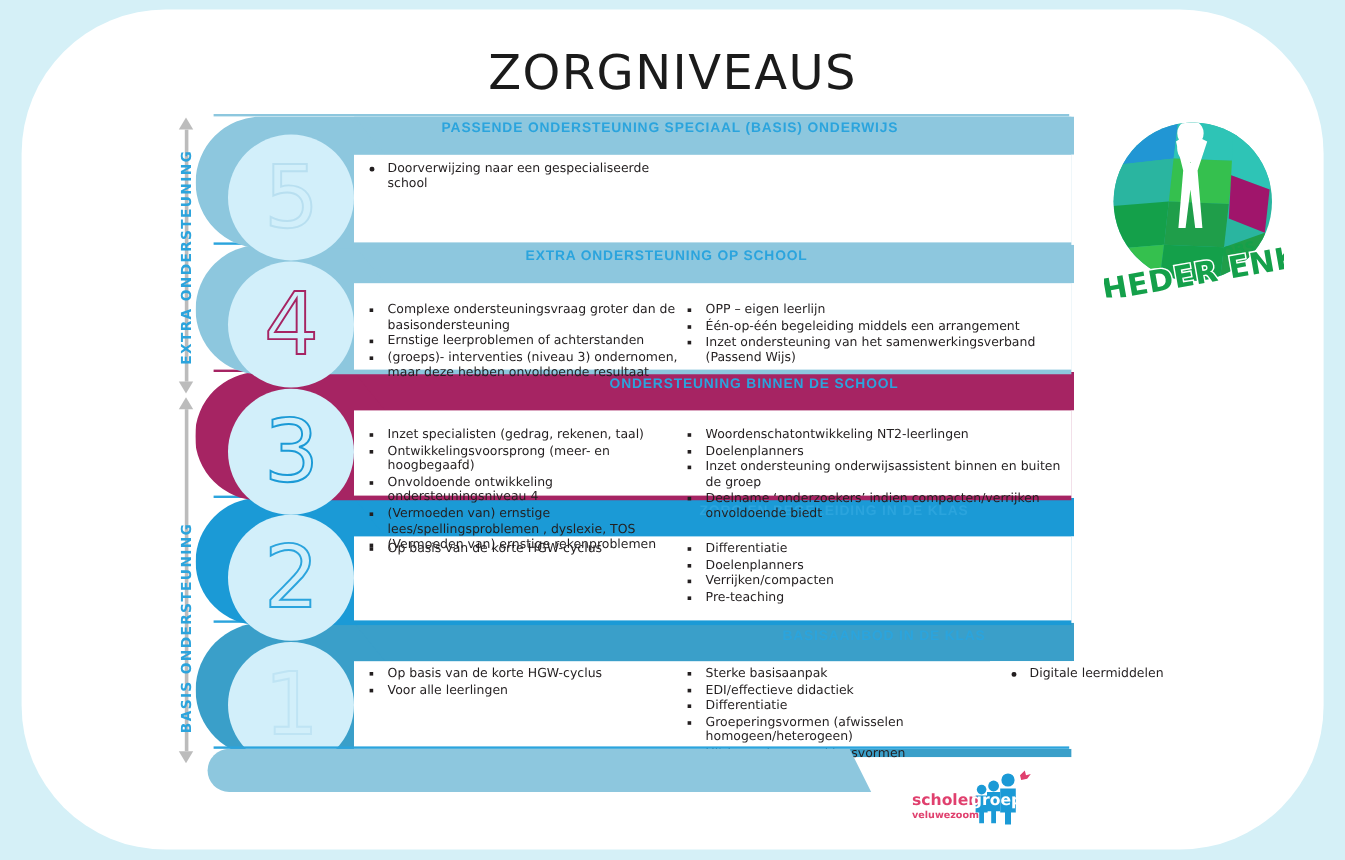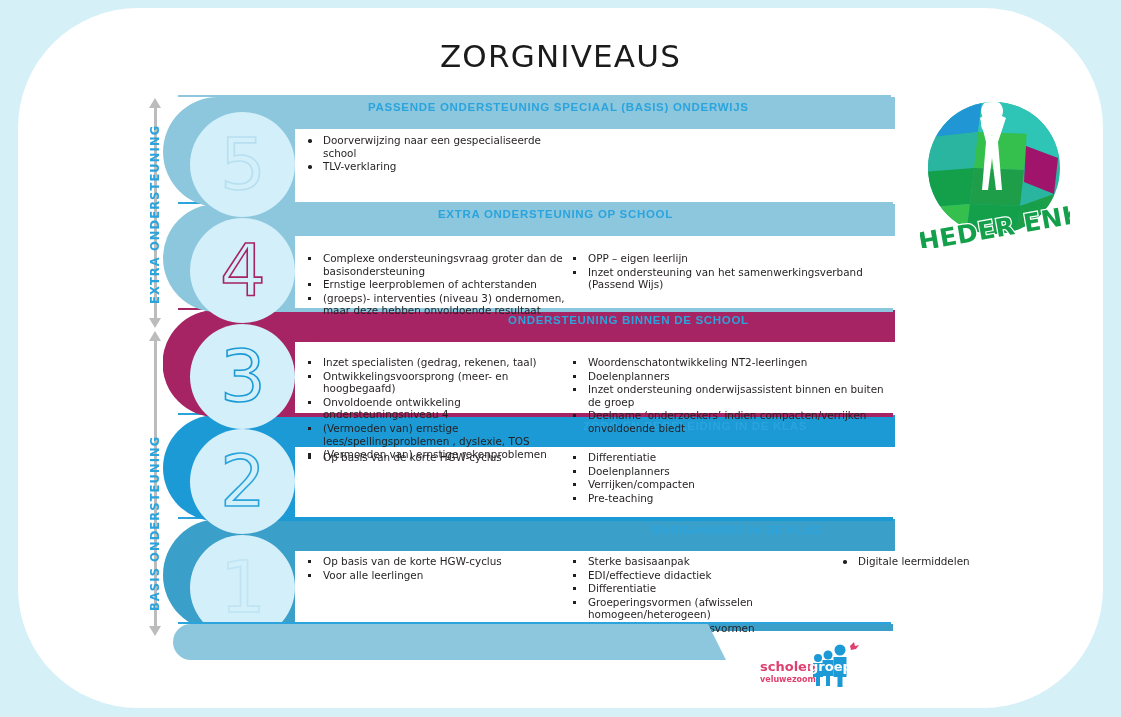--- a/index.html
+++ b/index.html
@@ -30,21 +30,21 @@
     height: 700px;
     background: #ffffff;
     border-radius: 120px 120px 120px 120px;
   }
   .title {
     position: absolute;
     left: 0;
     right: 0;
     top: 38px;
     text-align: center;
-    font-size: 31px;
+    font-size: 40px;
     letter-spacing: 1.2px;
     color: #1b1b1b;
     font-weight: 400;
     font-family: "DejaVu Sans", sans-serif;
   }
 
   
   .axis-group { position: absolute; }
   .axis-line {
     position: absolute;
@@ -259,36 +259,36 @@
   <div class="circle" style="left:190px; top:535px; width:105px; height:105px;">
     <svg width="70" height="80" viewBox="0 0 70 80">
       <text x="35" y="64" text-anchor="middle" font-family="DejaVu Sans, sans-serif" font-size="72" font-weight="400" fill="none" stroke="#bfe4f4" stroke-width="1.6">1</text>
     </svg>
   </div>
 
   <div class="cols" style="left:305px; top:134px;">
     <div class="col" style="width:270px;">
       <ul class="bl">
         <li class="big">Doorverwijzing naar een gespecialiseerde school</li>
-        <li class="big">TLV-verklaring</li>
       </ul>
     </div>
   </div>
 
   <div class="cols" style="left:305px; top:252px;">
     <div class="col" style="width:265px;">
       <ul class="bl">
         <li>Complexe ondersteuningsvraag groter dan de basisondersteuning</li>
         <li>Ernstige leerproblemen of achterstanden</li>
         <li>(groeps)- interventies (niveau 3) ondernomen, maar deze hebben onvoldoende resultaat</li>
       </ul>
     </div>
     <div class="col" style="width:320px;">
       <ul class="bl">
         <li>OPP – eigen leerlijn</li>
+        <li>Één-op-één begeleiding middels een arrangement</li>
         <li>Inzet ondersteuning van het samenwerkingsverband (Passend Wijs)</li>
       </ul>
     </div>
   </div>
 
   <div class="cols" style="left:305px; top:356px;">
     <div class="col" style="width:265px;">
       <ul class="bl">
         <li>Inzet specialisten  (gedrag, rekenen, taal)</li>
         <li>Ontwikkelingsvoorsprong (meer- en hoogbegaafd)</li>

